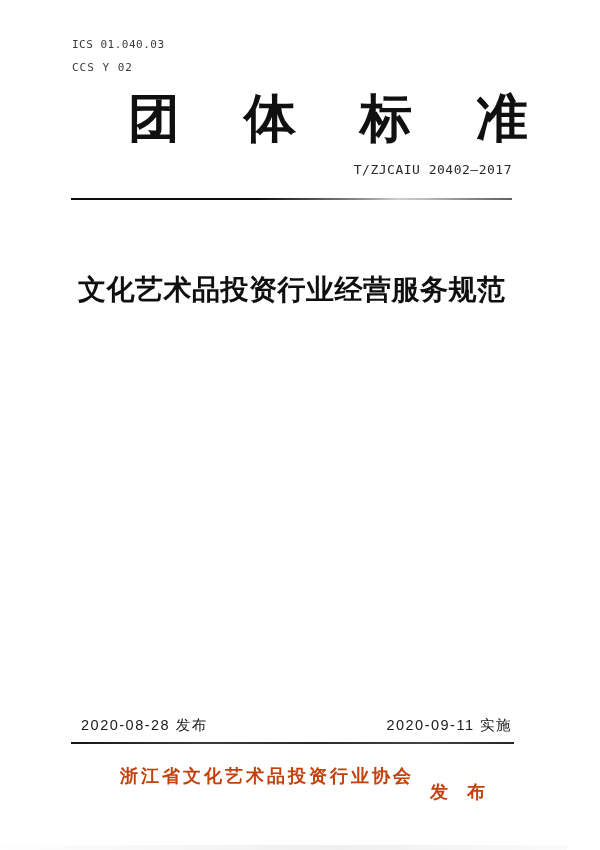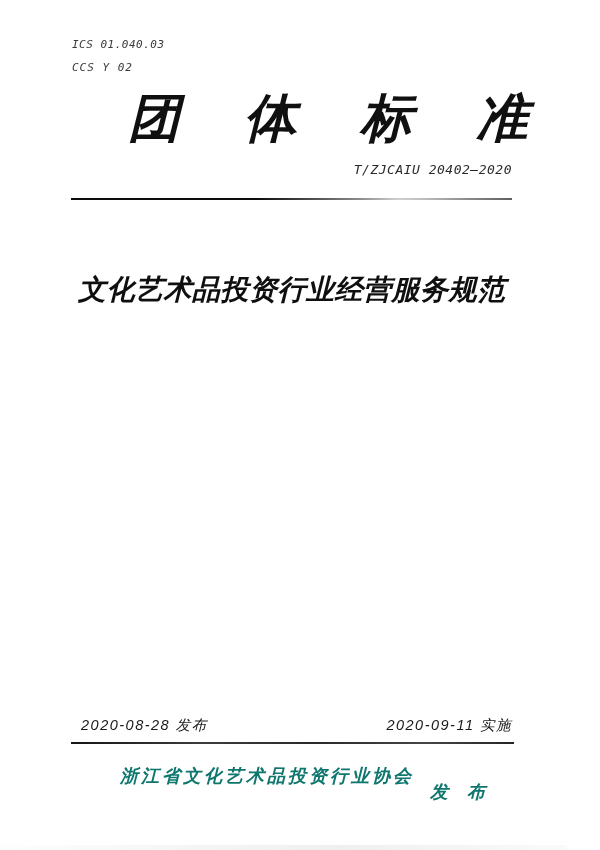--- a/index.html
+++ b/index.html
@@ -10,21 +10,20 @@
     font-family: "Liberation Sans", "DejaVu Sans", sans-serif;
     color: #1c1c1c;
     position: relative;
     overflow: hidden;
   }
   .page {
     position: absolute;
     left: 0; top: 0;
     width: 567px; height: 850px;
     background: #ffffff;
-    font-style: italic;
   }
   
   .content {
     position: absolute;
     left: 72px; right: 55px; top: 0; bottom: 0;
   }
   .ics-code {
     position: absolute;
     left: 0; top: 38px;
     font-family: "DejaVu Sans Mono", monospace;
@@ -112,21 +111,21 @@
   .issuer-row {
     position: absolute;
     left: 0; right: 0; top: 766px;
     display: flex;
     justify-content: center;
     gap: 16px;
     font-size: 18px;
     line-height: 1.2;
     font-weight: bold;
     letter-spacing: 3px;
-    color: #0f766e;
+    color: #c2410c;
     white-space: nowrap;
     transform: translateX(12px);
   }
   .issuer-row .publish { word-spacing: 8px; margin-top: 16px; }
   .scan-edge {
     position: absolute;
     left: 0; right: 0; bottom: 0;
     height: 5px;
     background: linear-gradient(to right,
       #fdfdfd 0%, #efefef 40%, #e9e9e9 60%, #f8f8f8 100%);
@@ -138,21 +137,21 @@
 
 <div class="page">
   <div class="content">
 
     <div class="ics-code">ICS 01.040.03</div>
 
     <div class="ccs-code">CCS Y 02</div>
 
     <div class="doc-type">团体标准</div>
 
-    <div class="std-number">T/ZJCAIU 20402—2020</div>
+    <div class="std-number">T/ZJCAIU 20402—2017</div>
 
     <div class="divider-top"></div>
 
     <div class="title-zh">文化艺术品投资行业经营服务规范</div>
 
 
     <div class="date-row">
       <span class="issue-date">2020-08-28 发布</span>
       <span class="implement-date">2020-09-11 实施</span>
     </div>

